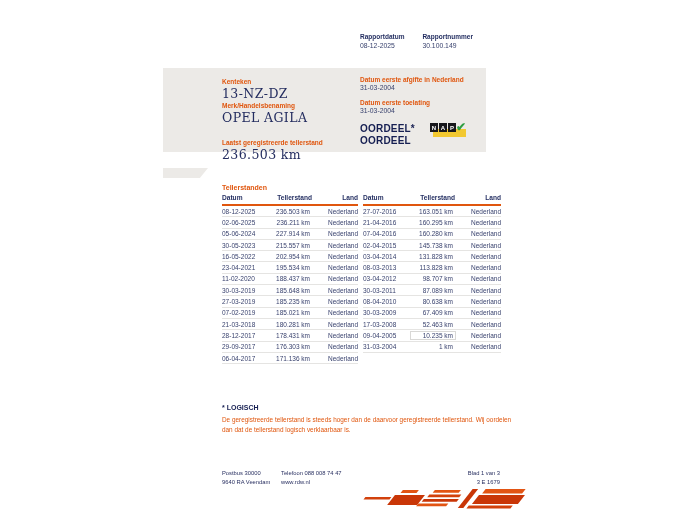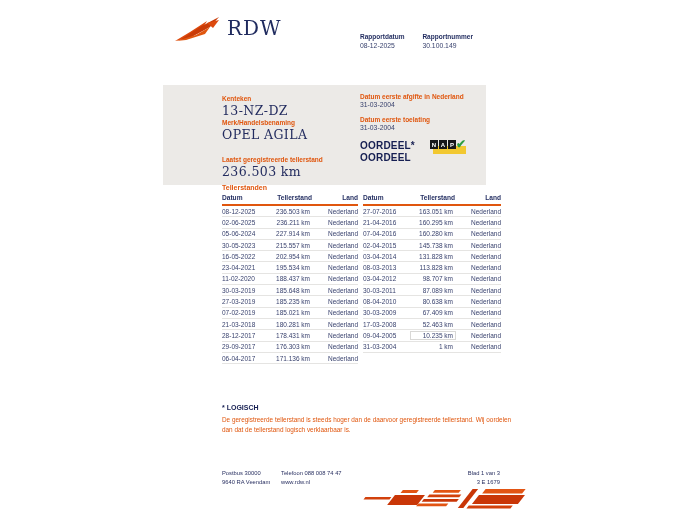--- a/index.html
+++ b/index.html
@@ -10,21 +10,21 @@
   .logo{position:absolute;left:174px;top:13px;display:flex;align-items:center;gap:7px;}
   .logo svg{display:block;}
   .logo-text{font-family:"DejaVu Serif",serif;font-size:20px;color:#1F2A5E;letter-spacing:1px;}
   .doc-title{position:absolute;left:360px;top:8px;font-family:"DejaVu Serif",serif;
              font-weight:bold;font-size:15px;color:#E04F0C;}
   .report-meta{position:absolute;left:360px;top:33px;display:flex;gap:18px;}
   .meta-label{font-size:6.5px;font-weight:bold;color:#1F2A5E;}
   .meta-value{font-size:6.8px;color:#39426E;margin-top:2px;}
 
   
-  .panel{position:absolute;left:163px;top:85px;width:323px;height:100px;background:#ECEAE7;}
+  .panel{position:absolute;left:163px;top:68px;width:323px;height:84px;background:#ECEAE7;}
   .panel-notch{position:absolute;left:163px;top:168px;width:45px;height:10px;background:#ECEAE7;
                clip-path:polygon(0 0,100% 0,82% 100%,0 100%);}
   .p-abs{position:absolute;}
   .f-label{font-size:6.5px;font-weight:bold;color:#E0560E;}
   .f-serif{font-family:"DejaVu Serif",serif;font-size:12.5px;color:#232C5F;letter-spacing:.4px;}
   .f-small{font-size:6.8px;color:#39426E;}
   .oordeel{font-size:10px;font-weight:bold;color:#161F52;line-height:12px;letter-spacing:.2px;}
 
   
   .nap{position:absolute;width:42px;height:17px;}
@@ -59,29 +59,20 @@
   .fc3{left:430px;width:70px;text-align:right;}
 
   
   .stripes{position:absolute;left:356px;top:486px;}
 </style>
 </head>
 <body>
 
 <div class="page">
 
-  <div class="logo">
-    <svg width="46" height="30" viewBox="0 0 46 30">
-      <polygon points="1,28 16,19 33,8 28,16 10,26" fill="#DD4A0E"></polygon>
-      <polygon points="6,27 26,14 45,4 36,14 14,26" fill="#C93B07"></polygon>
-      <polygon points="2,28 22,22 36,14 31,21 12,27" fill="#E0560E"></polygon>
-      <polygon points="33,10 45,7 39,15" fill="#DD4A0E"></polygon>
-    </svg>
-    <span class="logo-text">RDW</span>
-  </div>
 
 
   <div class="report-meta">
     <div>
       <div class="meta-label">Rapportdatum</div>
       <div class="meta-value">08-12-2025</div>
     </div>
     <div>
       <div class="meta-label">Rapportnummer</div>
       <div class="meta-value">30.100.149</div>

